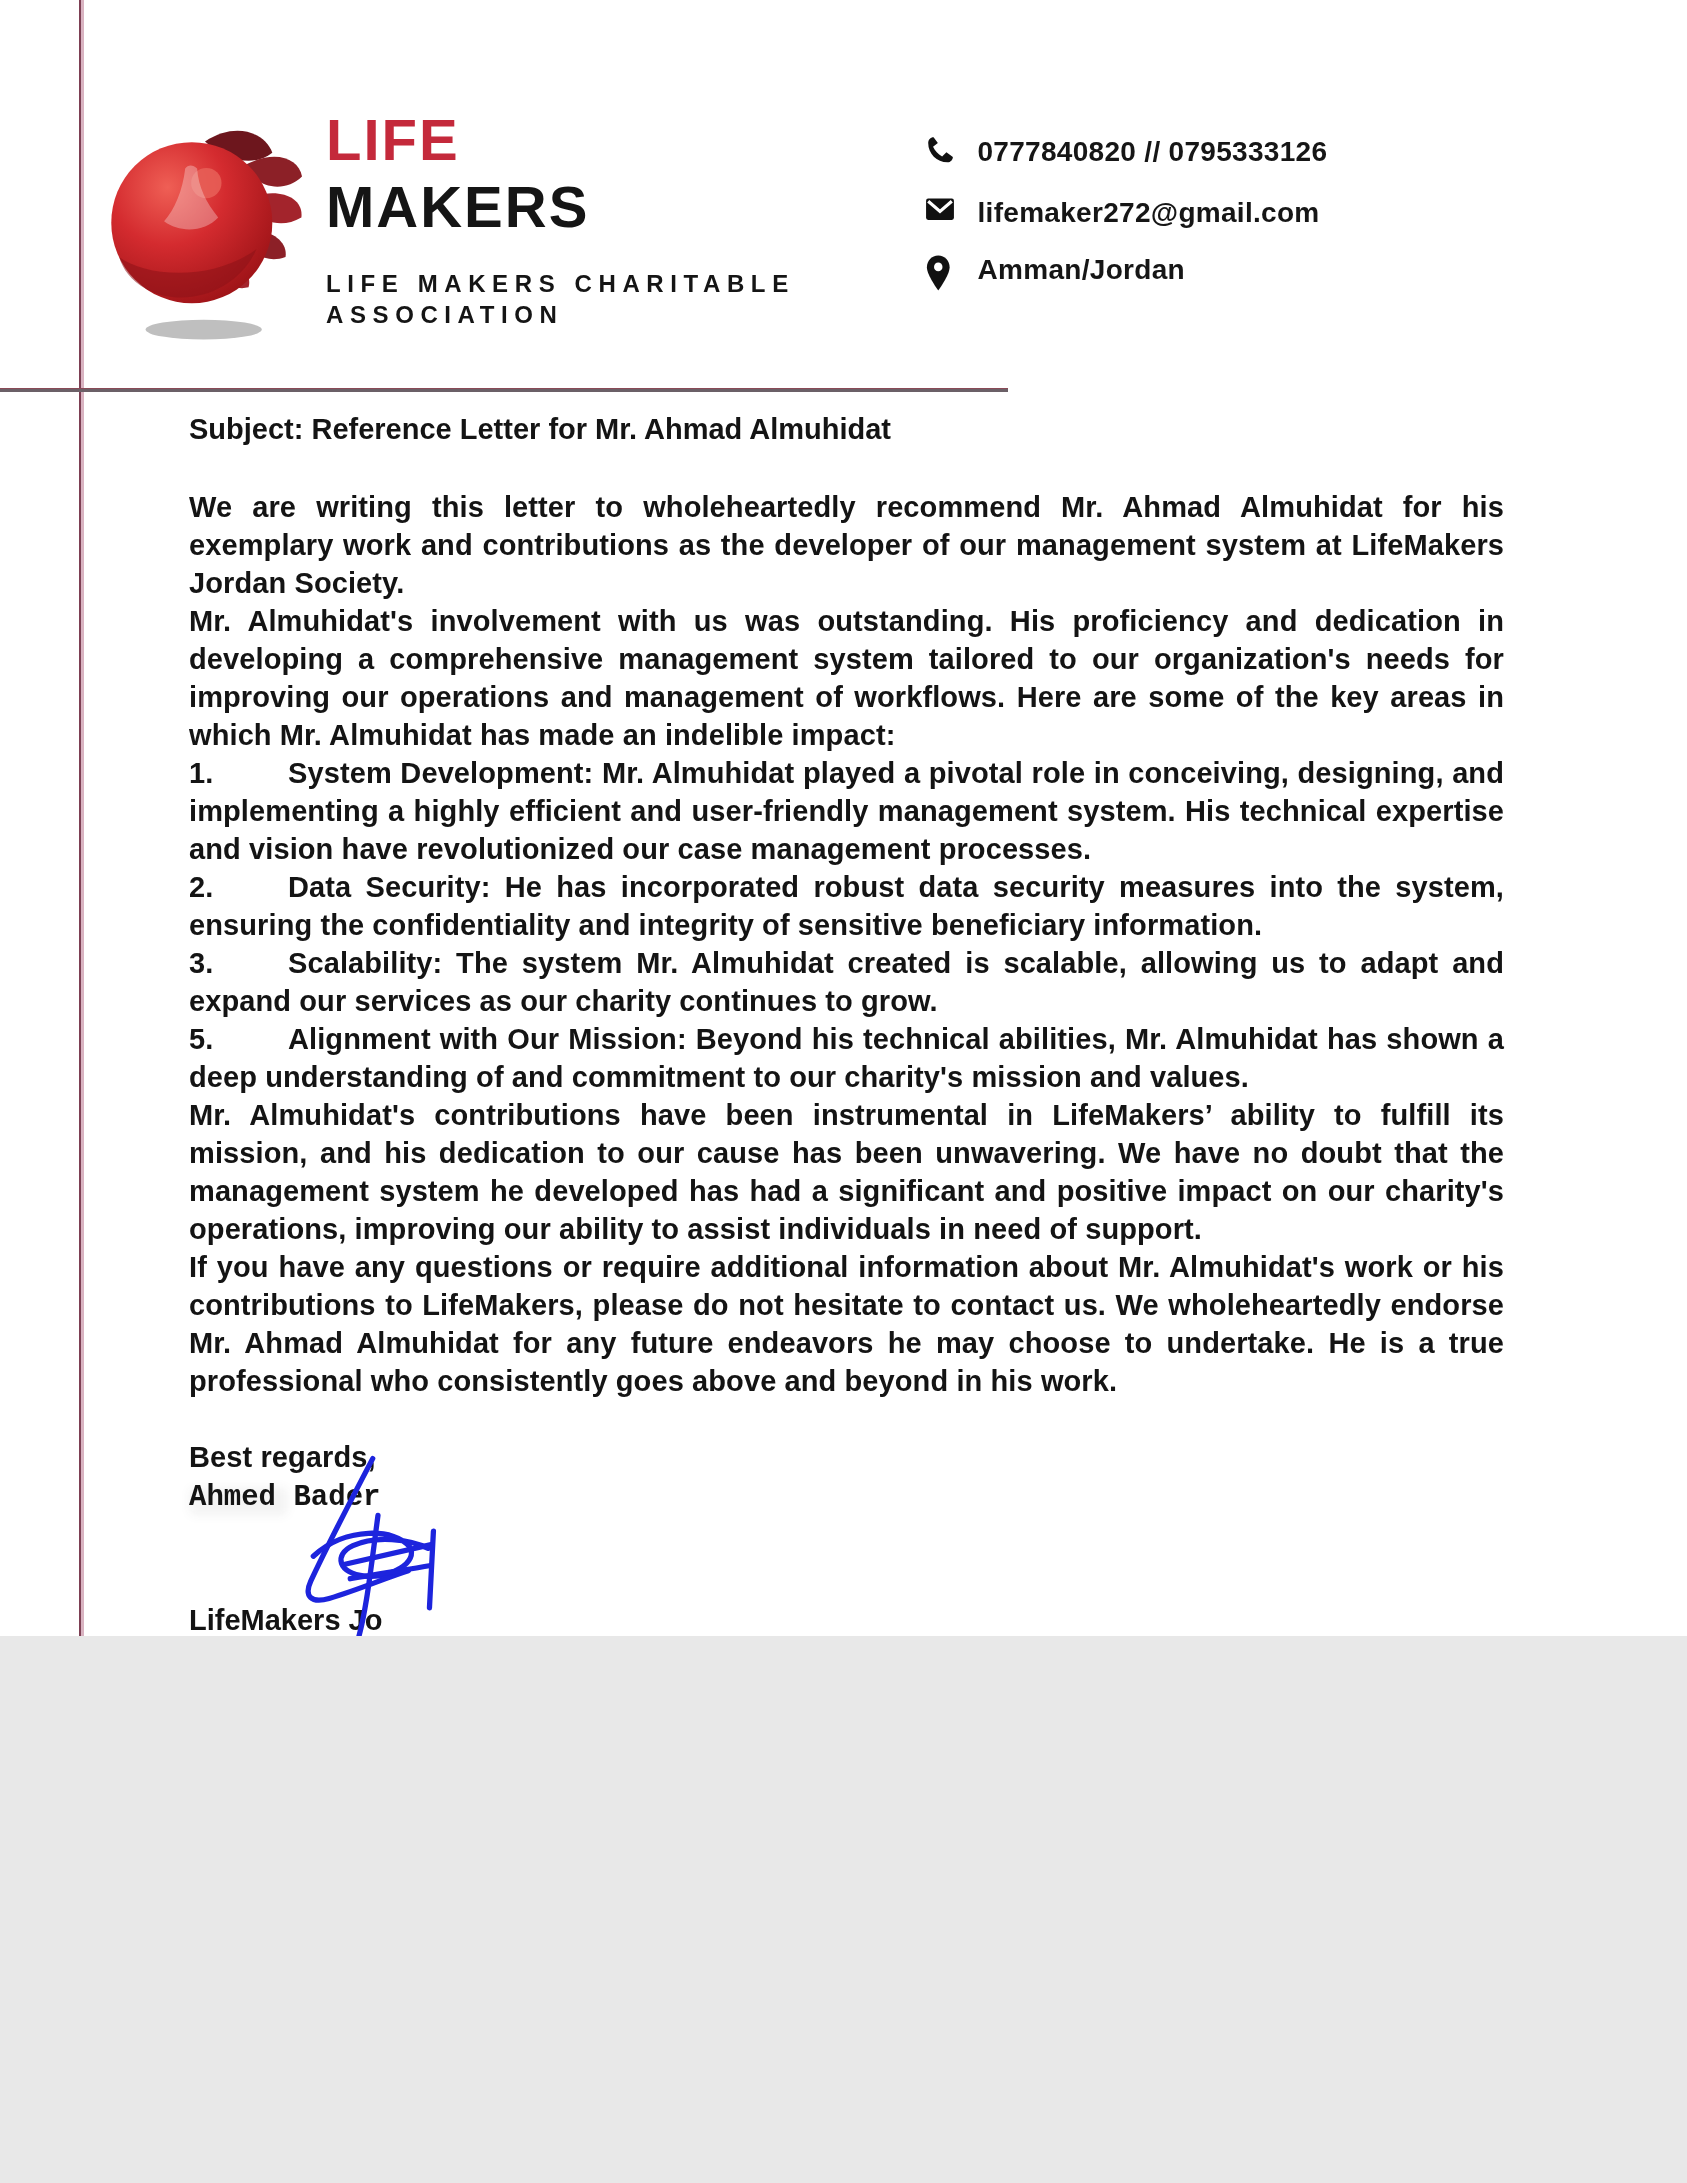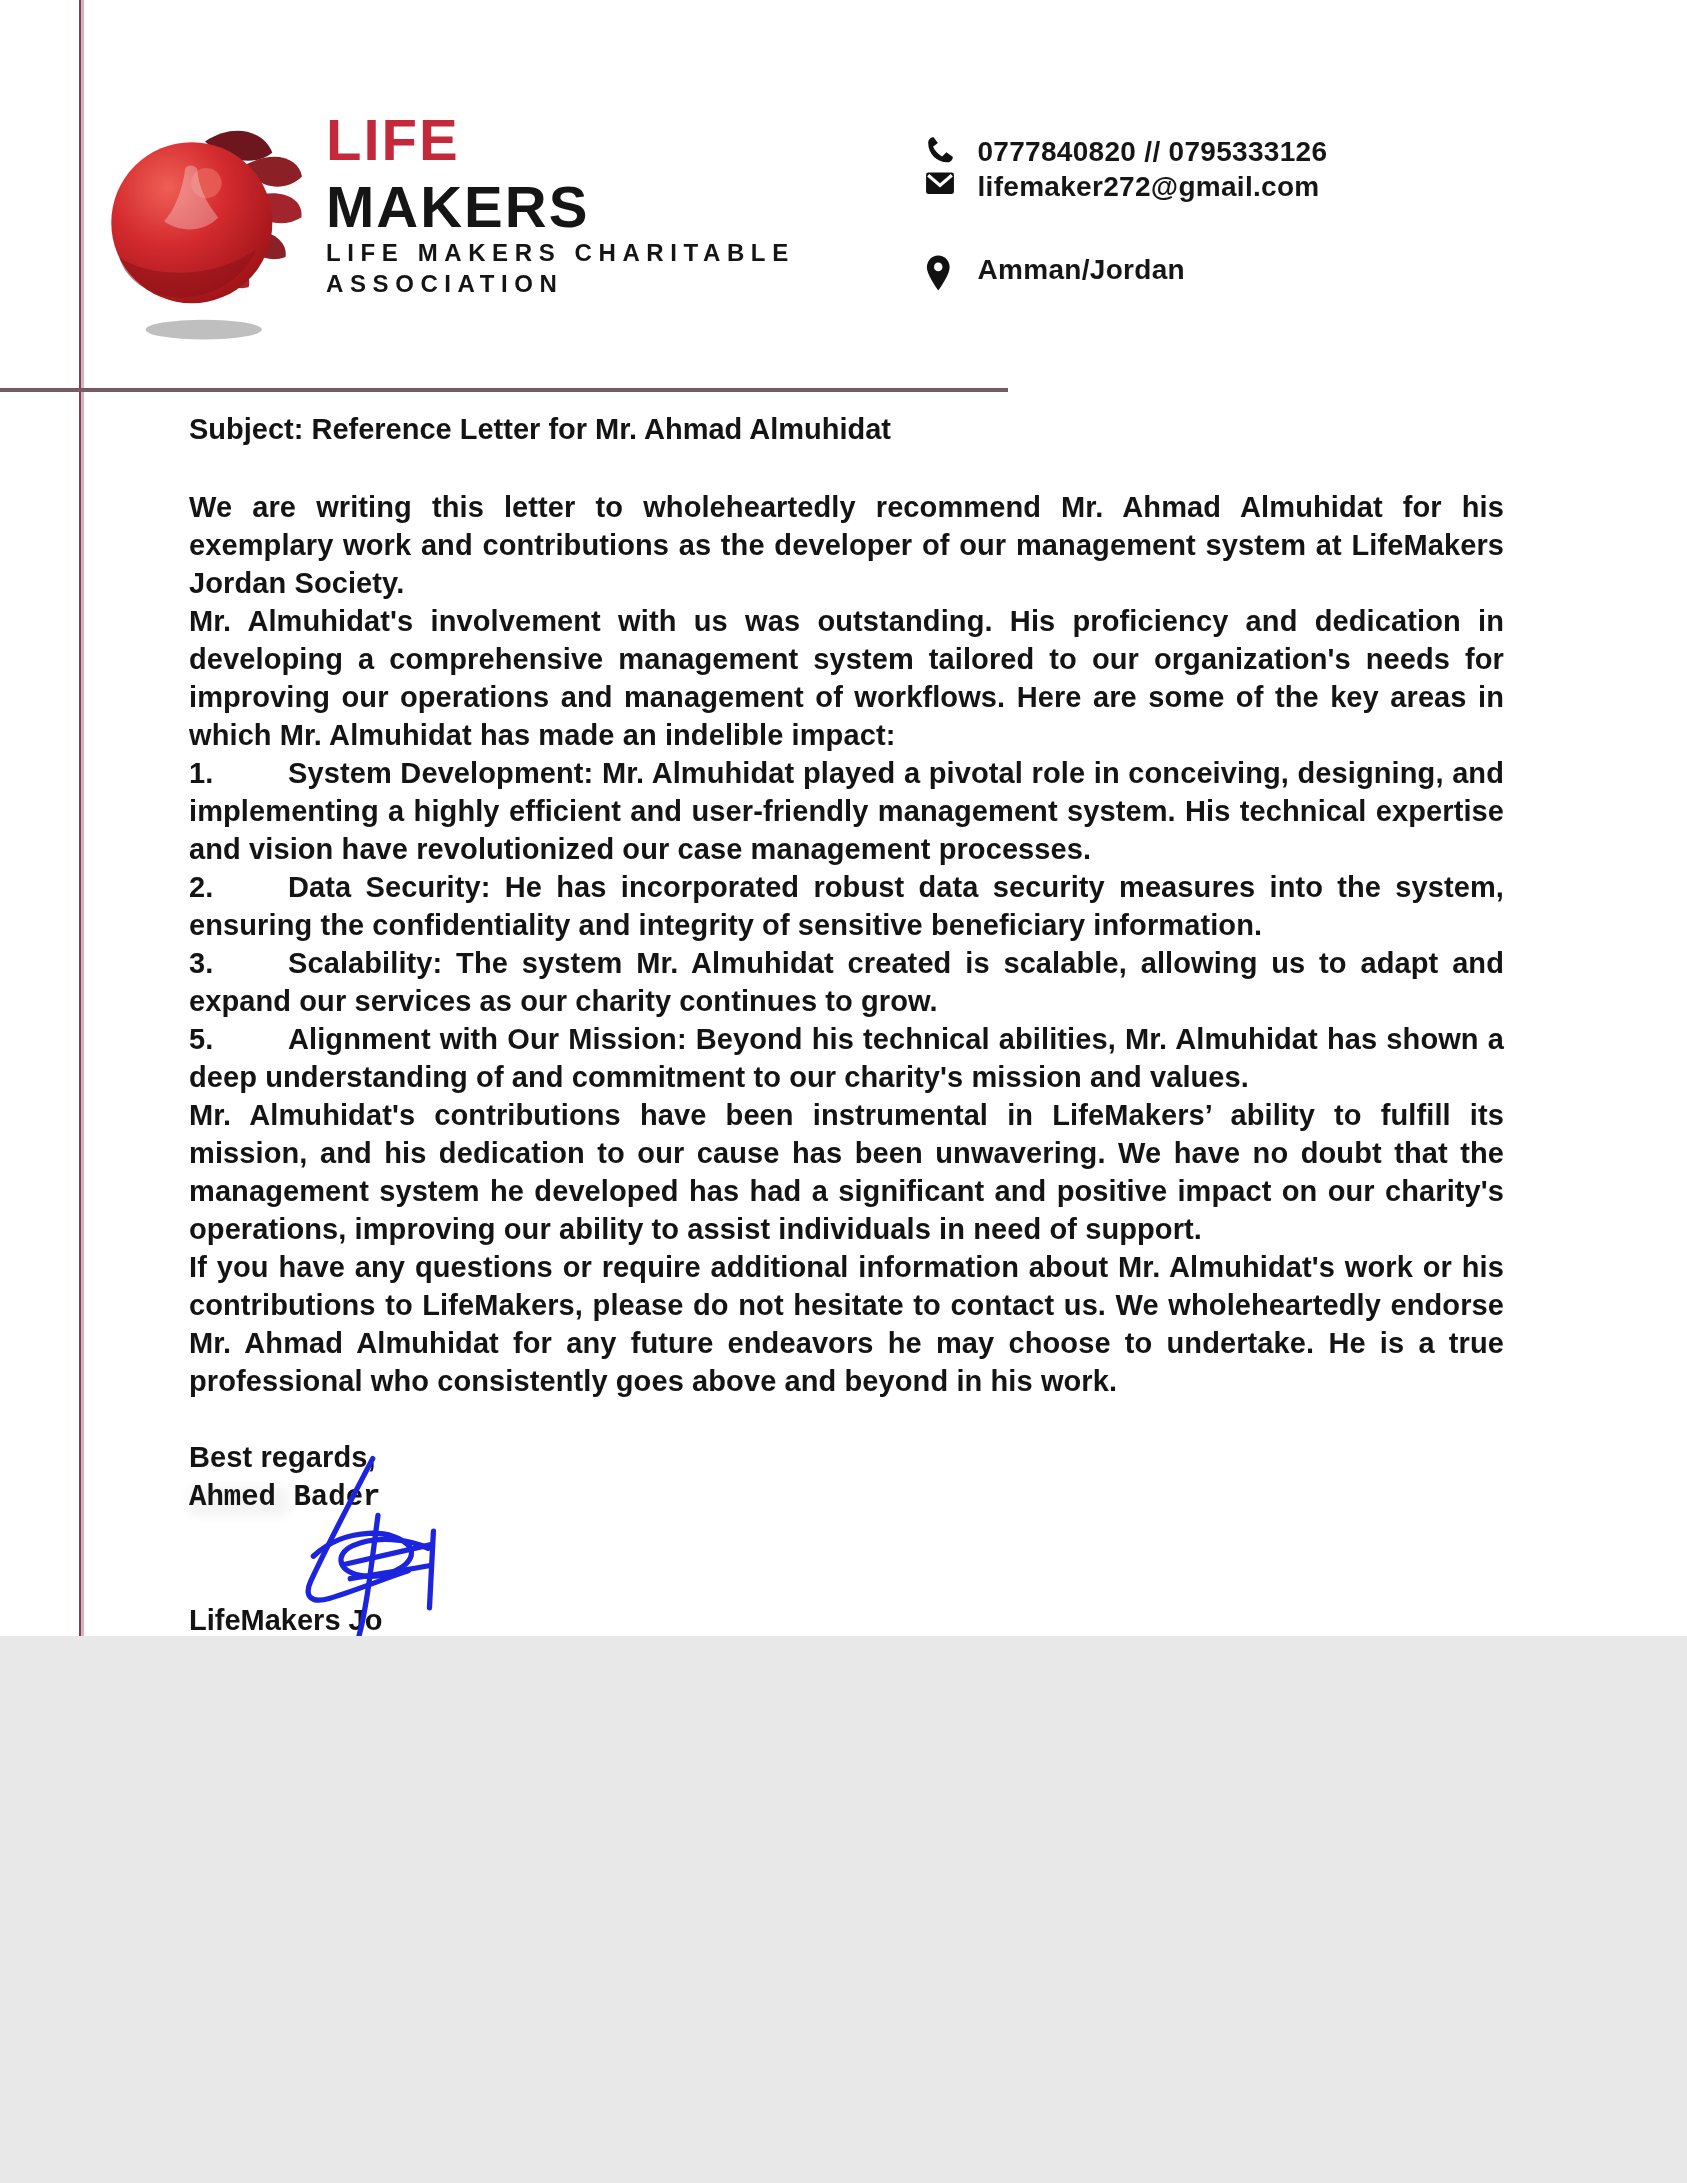--- a/index.html
+++ b/index.html
@@ -13,28 +13,28 @@
   }
   
   .vline-dark{position:absolute;left:79px;top:0;width:2px;height:2183px;background:#7d3f53;}
   .vline-light{position:absolute;left:81px;top:0;width:2.6px;height:2183px;background:#d9b3c1;}
   
   .logo-art{position:absolute;left:106px;top:105px;}
   .wordmark{position:absolute;left:326px;top:111px;line-height:1;}
   .wm1{font-size:58px;font-weight:800;letter-spacing:2px;color:#c4293b;}
   .wm2{font-size:58px;font-weight:800;letter-spacing:2px;color:#151515;margin-top:9.3px;}
   .tagline{font-size:24px;font-weight:700;letter-spacing:6.6px;color:#151515;}
-  .tg1{margin-top:5px;}
+  .tg1{margin-top:36px;}
   .tg2{margin-top:6.6px;}
   .contact{position:absolute;left:925px;top:130px;}
   .c-row{position:absolute;left:0;display:flex;align-items:flex-start;}
   .c-row .icon{width:30px;flex:0 0 30px;margin-right:22.5px;}
   .c-text{font-size:28px;font-weight:700;color:#161616;letter-spacing:0.3px;white-space:nowrap;line-height:33px;}
   .row-phone{top:5.3px;}
-  .row-mail{top:40px;}
+  .row-mail{top:66px;}
   .row-addr{top:123px;}
   
   .hrule{position:absolute;left:0;top:388px;width:1008px;height:3.3px;background:#6b6067;border-top:1.3px solid #8a4a57;}
   
   .letter-body{position:absolute;left:189px;top:410px;width:1315px;}
   .subject{font-size:29px;font-weight:700;line-height:38px;margin:0 0 40px 0;}
   .bp{font-size:29px;font-weight:700;line-height:38px;margin:0;text-align:justify;letter-spacing:0.1px;}
   .li .num{display:inline-block;width:99px;}
   .signoff{margin-top:38px;}
   .sig-wrap{position:relative;height:122px;font-family:Liberation Mono, monospace;}

